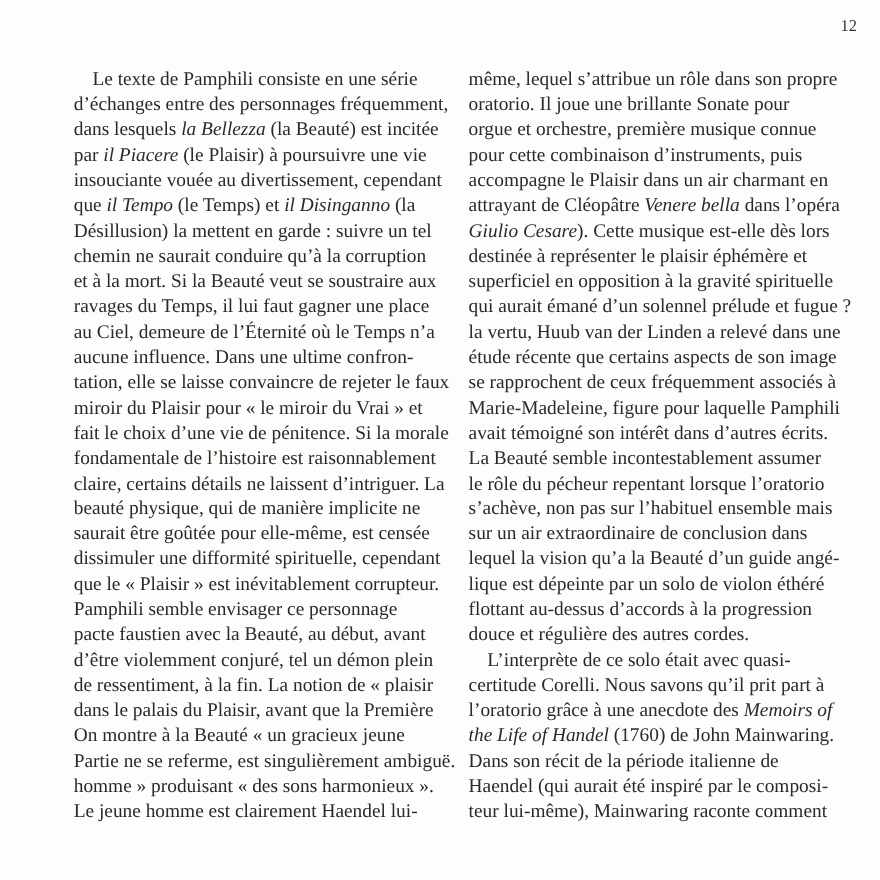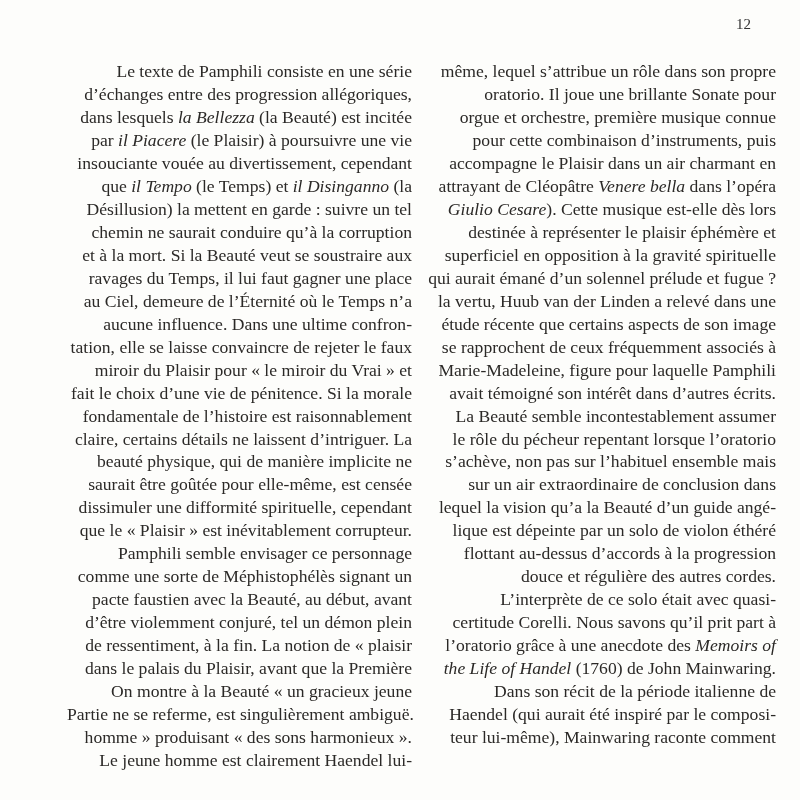--- a/index.html
+++ b/index.html
@@ -4,67 +4,65 @@
 <style>
   html, body { margin: 0; padding: 0; }
   body {
     width: 800px; height: 800px; overflow: hidden;
     background: #fdfdfb;
     font-family: "DejaVu Serif", "Liberation Serif", serif;
     color: #2a2826;
     position: relative;
   }
   .page-number {
-    position: absolute; top: 16px; left: 736px;
+    position: absolute; top: 16px; left: 764px;
     font-family: "Liberation Serif", serif;
     font-size: 15px; color: #333;
   }
   .column {
     position: absolute; top: 60px;
     font-family: "Liberation Serif", serif;
     font-size: 17.6px;
     line-height: 24.45px;
     color: #2b2927;
-    text-align: right;
   }
   .col-left { left: 67px; width: 345px; }
   .col-right { left: 426px; width: 350px; }
   .line { display: block; white-space: nowrap; }
   .indent { padding-left: 17px; }
   i { font-style: italic; }
 </style>
 </head>
 <body>
 
 <div class="page-number">12</div>
 
 <div class="column col-left" style="line-height: 22.9688px;">
     <span class="line indent"><span>Le texte de Pamphili consiste en une série</span></span>
-    <span class="line"><span>d’échanges entre des progression allégoriques,</span></span>
+    <span class="line"><span>d’échanges entre des personnages fréquemment,</span></span>
     <span class="line"><span>dans lesquels </span><i>la Bellezza</i><span> (la Beauté) est incitée</span></span>
     <span class="line"><span>par </span><i>il Piacere</i><span> (le Plaisir) à poursuivre une vie</span></span>
     <span class="line"><span>insouciante vouée au divertissement, cependant</span></span>
     <span class="line"><span>que </span><i>il Tempo</i><span> (le Temps) et </span><i>il Disinganno</i><span> (la</span></span>
     <span class="line"><span>Désillusion) la mettent en garde : suivre un tel</span></span>
     <span class="line"><span>chemin ne saurait conduire qu’à la corruption</span></span>
     <span class="line"><span>et à la mort. Si la Beauté veut se soustraire aux</span></span>
     <span class="line"><span>ravages du Temps, il lui faut gagner une place</span></span>
     <span class="line"><span>au Ciel, demeure de l’Éternité où le Temps n’a</span></span>
     <span class="line"><span>aucune influence. Dans une ultime confron-</span></span>
     <span class="line"><span>tation, elle se laisse convaincre de rejeter le faux</span></span>
     <span class="line"><span>miroir du Plaisir pour « le miroir du Vrai » et</span></span>
     <span class="line"><span>fait le choix d’une vie de pénitence. Si la morale</span></span>
     <span class="line"><span>fondamentale de l’histoire est raisonnablement</span></span>
     <span class="line"><span>claire, certains détails ne laissent d’intriguer. La</span></span>
     <span class="line"><span>beauté physique, qui de manière implicite ne</span></span>
     <span class="line"><span>saurait être goûtée pour elle-même, est censée</span></span>
     <span class="line"><span>dissimuler une difformité spirituelle, cependant</span></span>
     <span class="line"><span>que le « Plaisir » est inévitablement corrupteur.</span></span>
     <span class="line"><span>Pamphili semble envisager ce personnage</span></span>
-    <span class="line"><span>comme une sorte de Méphistophélès signant un</span></span>
     <span class="line"><span>pacte faustien avec la Beauté, au début, avant</span></span>
     <span class="line"><span>d’être violemment conjuré, tel un démon plein</span></span>
     <span class="line"><span>de ressentiment, à la fin. La notion de « plaisir</span></span>
     <span class="line"><span>dans le palais du Plaisir, avant que la Première</span></span>
     <span class="line"><span>On montre à la Beauté « un gracieux jeune</span></span>
     <span class="line"><span>Partie ne se referme, est singulièrement ambiguë.</span></span>
     <span class="line"><span>homme » produisant « des sons harmonieux ».</span></span>
     <span class="line"><span>Le jeune homme est clairement Haendel lui-</span></span>
   </div>
 <div class="column col-right" style="line-height: 22.9688px;">

